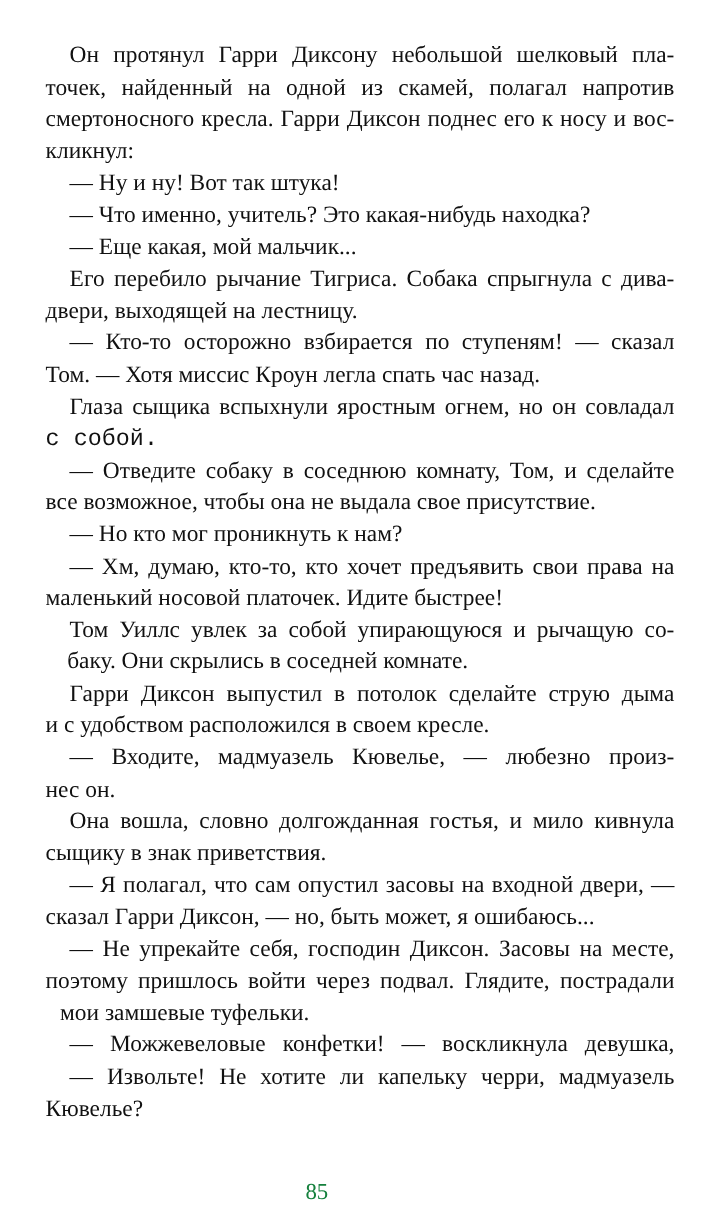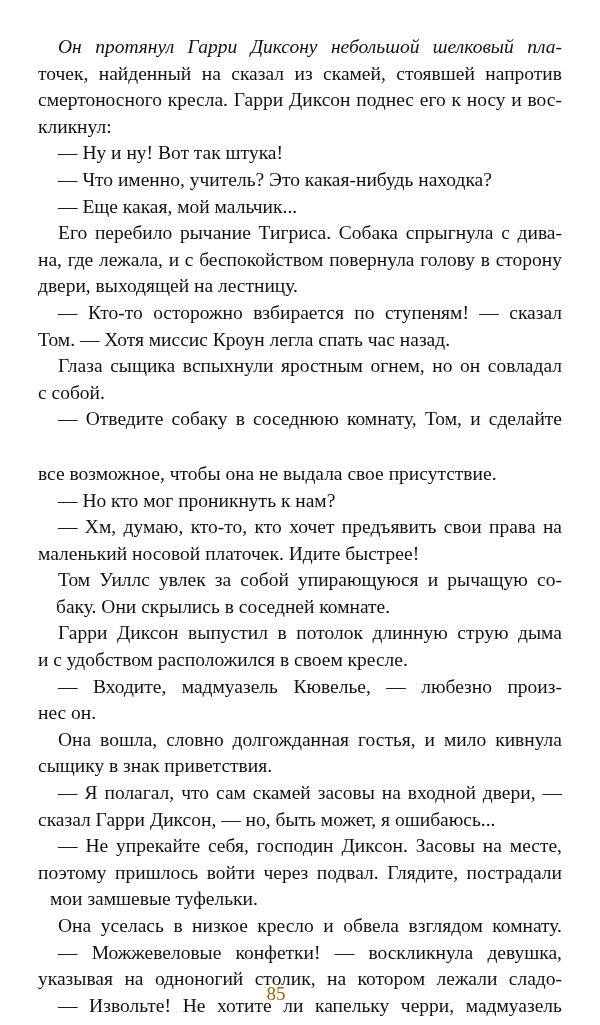--- a/index.html
+++ b/index.html
@@ -18,63 +18,60 @@
     display: block;
     white-space: nowrap;
     height: 26.6px;
     text-align: justify;
     text-align-last: justify;
   }
   .line.last { text-align-last: left; }
   .line.indent { padding-left: 20px; }
   .page-number {
     position: absolute;
-    left: 12px; width: 528px;
+    left: 0; width: 528px;
     top: 983px;
     text-align: center;
     font-family: "Liberation Serif", "DejaVu Serif", serif;
     font-size: 19px;
-    color: #a16207;
+    color: #15803d;
   }
 </style>
 </head>
 <body>
 
 <div class="page" id="page-body">
-    <span class="line indent" style="white-space: nowrap; font-style: italic;">Он протянул Гарри Диксону небольшой шелковый пла-</span>
-    <span class="line" style="white-space: nowrap;">точек, найденный на сказал из скамей, стоявшей напротив</span>
+    <span class="line indent" style="white-space: nowrap;">Он протянул Гарри Диксону небольшой шелковый пла-</span>
+    <span class="line" style="white-space: nowrap;">точек, найденный на одной из скамей, полагал напротив</span>
     <span class="line" style="white-space: nowrap;">смертоносного кресла. Гарри Диксон поднес его к носу и вос-</span>
     <span class="line last" style="white-space: nowrap;">кликнул:</span>
     <span class="line indent last" style="white-space: nowrap;">— Ну и ну! Вот так штука!</span>
     <span class="line indent last" style="white-space: nowrap; font-family: Liberation Serif, serif;">— Что именно, учитель? Это какая-нибудь находка?</span>
     <span class="line indent last" style="white-space: nowrap;">— Еще какая, мой мальчик...</span>
     <span class="line indent" style="white-space: nowrap;">Его перебило рычание Тигриса. Собака спрыгнула с дива-</span>
-    <span class="line" style="white-space: nowrap;">на, где лежала, и с беспокойством повернула голову в сторону</span>
     <span class="line last" style="white-space: nowrap;">двери, выходящей на лестницу.</span>
     <span class="line indent" style="white-space: nowrap;">— Кто-то осторожно взбирается по ступеням! — сказал</span>
     <span class="line last" style="white-space: nowrap;">Том. — Хотя миссис Кроун легла спать час назад.</span>
     <span class="line indent" style="white-space: nowrap;">Глаза сыщика вспыхнули яростным огнем, но он совладал</span>
-    <span class="line last" style="white-space: nowrap;">с собой.</span>
+    <span class="line last" style="white-space: nowrap; font-family: Liberation Mono, monospace;">с собой.</span>
     <span class="line indent" style="white-space: nowrap;">— Отведите собаку в соседнюю комнату, Том, и сделайте</span>
-    <span class="line last" style="white-space: nowrap; margin-top: 28px;">все возможное, чтобы она не выдала свое присутствие.</span>
+    <span class="line last" style="white-space: nowrap;">все возможное, чтобы она не выдала свое присутствие.</span>
     <span class="line indent last" style="white-space: nowrap;">— Но кто мог проникнуть к нам?</span>
     <span class="line indent" style="white-space: nowrap;">— Хм, думаю, кто-то, кто хочет предъявить свои права на</span>
     <span class="line last" style="white-space: nowrap;">маленький носовой платочек. Идите быстрее!</span>
     <span class="line indent" style="white-space: nowrap;">Том Уиллс увлек за собой упирающуюся и рычащую со-</span>
     <span class="line last" style="white-space: nowrap; margin-left: 18px;">баку. Они скрылись в соседней комнате.</span>
-    <span class="line indent" style="white-space: nowrap;">Гарри Диксон выпустил в потолок длинную струю дыма</span>
+    <span class="line indent" style="white-space: nowrap;">Гарри Диксон выпустил в потолок сделайте струю дыма</span>
     <span class="line last" style="white-space: nowrap;">и с удобством расположился в своем кресле.</span>
     <span class="line indent" style="white-space: nowrap;">— Входите, мадмуазель Кювелье, — любезно произ-</span>
     <span class="line last" style="white-space: nowrap;">нес он.</span>
     <span class="line indent" style="white-space: nowrap;">Она вошла, словно долгожданная гостья, и мило кивнула</span>
     <span class="line last" style="white-space: nowrap;">сыщику в знак приветствия.</span>
-    <span class="line indent" style="white-space: nowrap;">— Я полагал, что сам скамей засовы на входной двери, —</span>
+    <span class="line indent" style="white-space: nowrap;">— Я полагал, что сам опустил засовы на входной двери, —</span>
     <span class="line last" style="white-space: nowrap;">сказал Гарри Диксон, — но, быть может, я ошибаюсь...</span>
     <span class="line indent" style="white-space: nowrap;">— Не упрекайте себя, господин Диксон. Засовы на месте,</span>
     <span class="line" style="white-space: nowrap;">поэтому пришлось войти через подвал. Глядите, пострадали</span>
     <span class="line last" style="white-space: nowrap; margin-left: 12px;">мои замшевые туфельки.</span>
-    <span class="line indent" style="white-space: nowrap;">Она уселась в низкое кресло и обвела взглядом комнату.</span>
     <span class="line indent" style="white-space: nowrap;">— Можжевеловые конфетки! — воскликнула девушка,</span>
-    <span class="line" style="white-space: nowrap;">указывая на одноногий столик, на котором лежали сладо-</span>
     <span class="line indent" style="white-space: nowrap; font-family: Liberation Serif, serif;">— Извольте! Не хотите ли капельку черри, мадмуазель</span>
     <span class="line last" style="white-space: nowrap;">Кювелье?</span>
   </div>
 <div class="page-number">85</div>
 
 </body></html>

